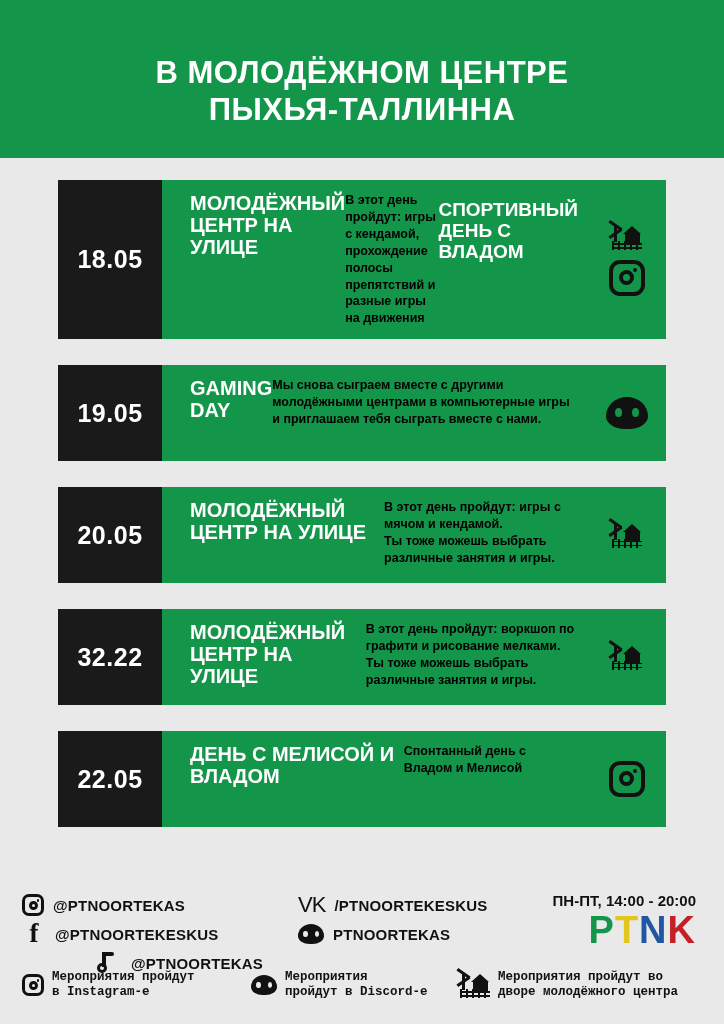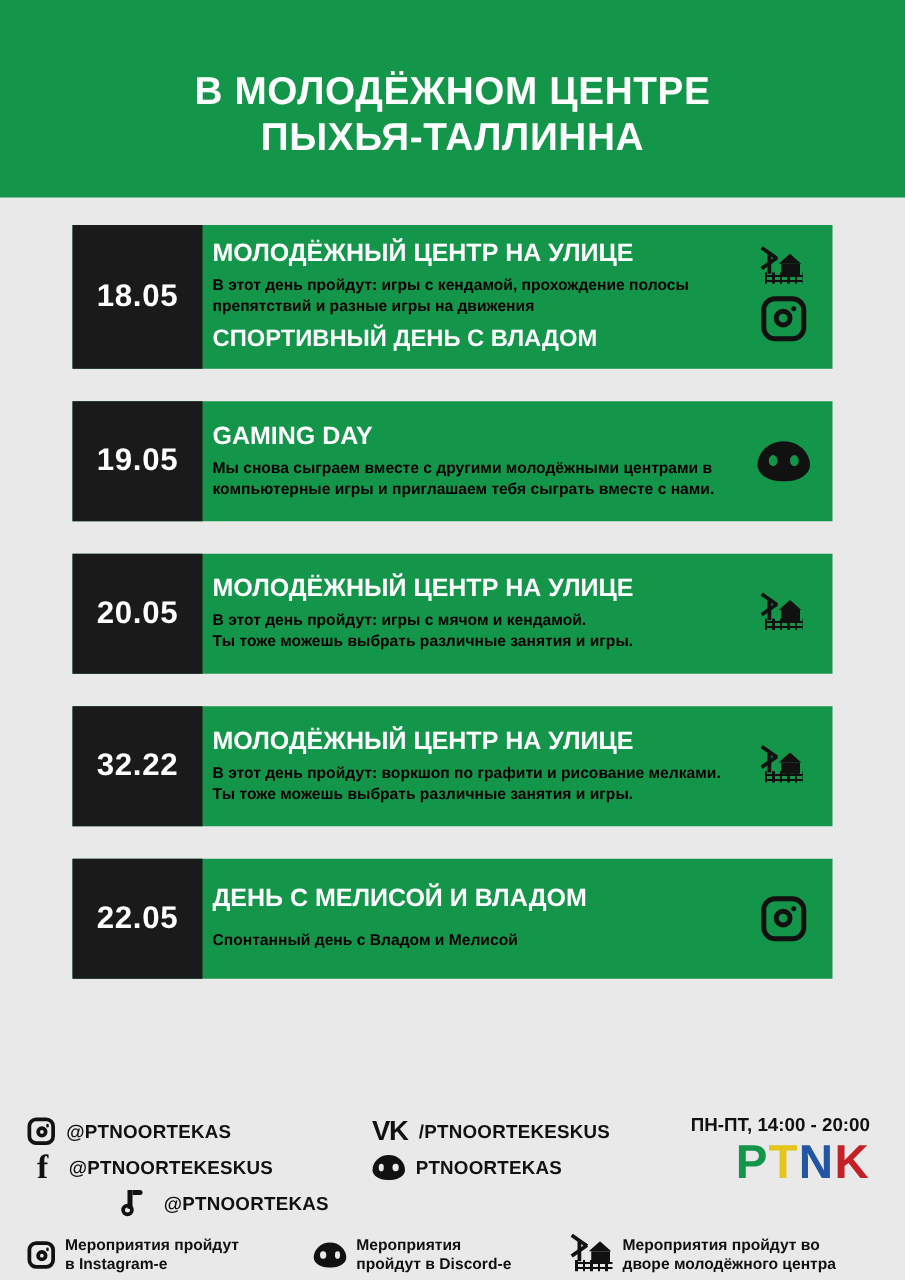--- a/index.html
+++ b/index.html
@@ -57,23 +57,22 @@
     min-width: 104px;
     display: flex;
     align-items: center;
     justify-content: center;
     font-size: 25px;
     font-weight: bold;
     letter-spacing: 0.5px;
   }
   .event-body {
     flex: 1;
-    padding: 12px 10px 12px 8px;
-    display: flex;
-    flex-direction: column;
+    padding: 12px 10px 12px 28px;
+    display: flex;
     justify-content: center;
   }
   .event-title {
     color: #ffffff;
     font-size: 20px;
     font-weight: bold;
     line-height: 1.1;
     text-transform: uppercase;
     margin-bottom: 6px;
   }
@@ -260,21 +259,21 @@
     height: 24px;
     position: relative;
     color: #111;
     font-weight: bold;
     font-size: 27px;
     line-height: 22px;
     font-family: "Liberation Serif", serif;
     text-align: center;
   }
   .vk-icon {
-    font-weight: bold;
+    font-weight: normal;
     font-size: 22px;
     color: #111;
     letter-spacing: -1px;
   }
   .tiktok-icon {
     width: 26px;
     height: 26px;
     position: relative;
   }
   .tiktok-icon .note {
@@ -353,23 +352,24 @@
   .logo .p { color: #14964a; }
   .logo .t { color: #e3c51c; }
   .logo .n { color: #2255a4; }
   .logo .k { color: #c42026; }
 
   .legend {
     display: flex;
     align-items: center;
     gap: 14px;
     position: absolute;
-    bottom: 4px;
+    bottom: 23px;
     left: 22px;
     right: 22px;
+    font-family: Liberation Mono, monospace;
   }
   .legend-item {
     display: flex;
     align-items: center;
     gap: 8px;
   }
   .legend-text {
     font-size: 12.5px;
     font-weight: bold;
     color: #111;

